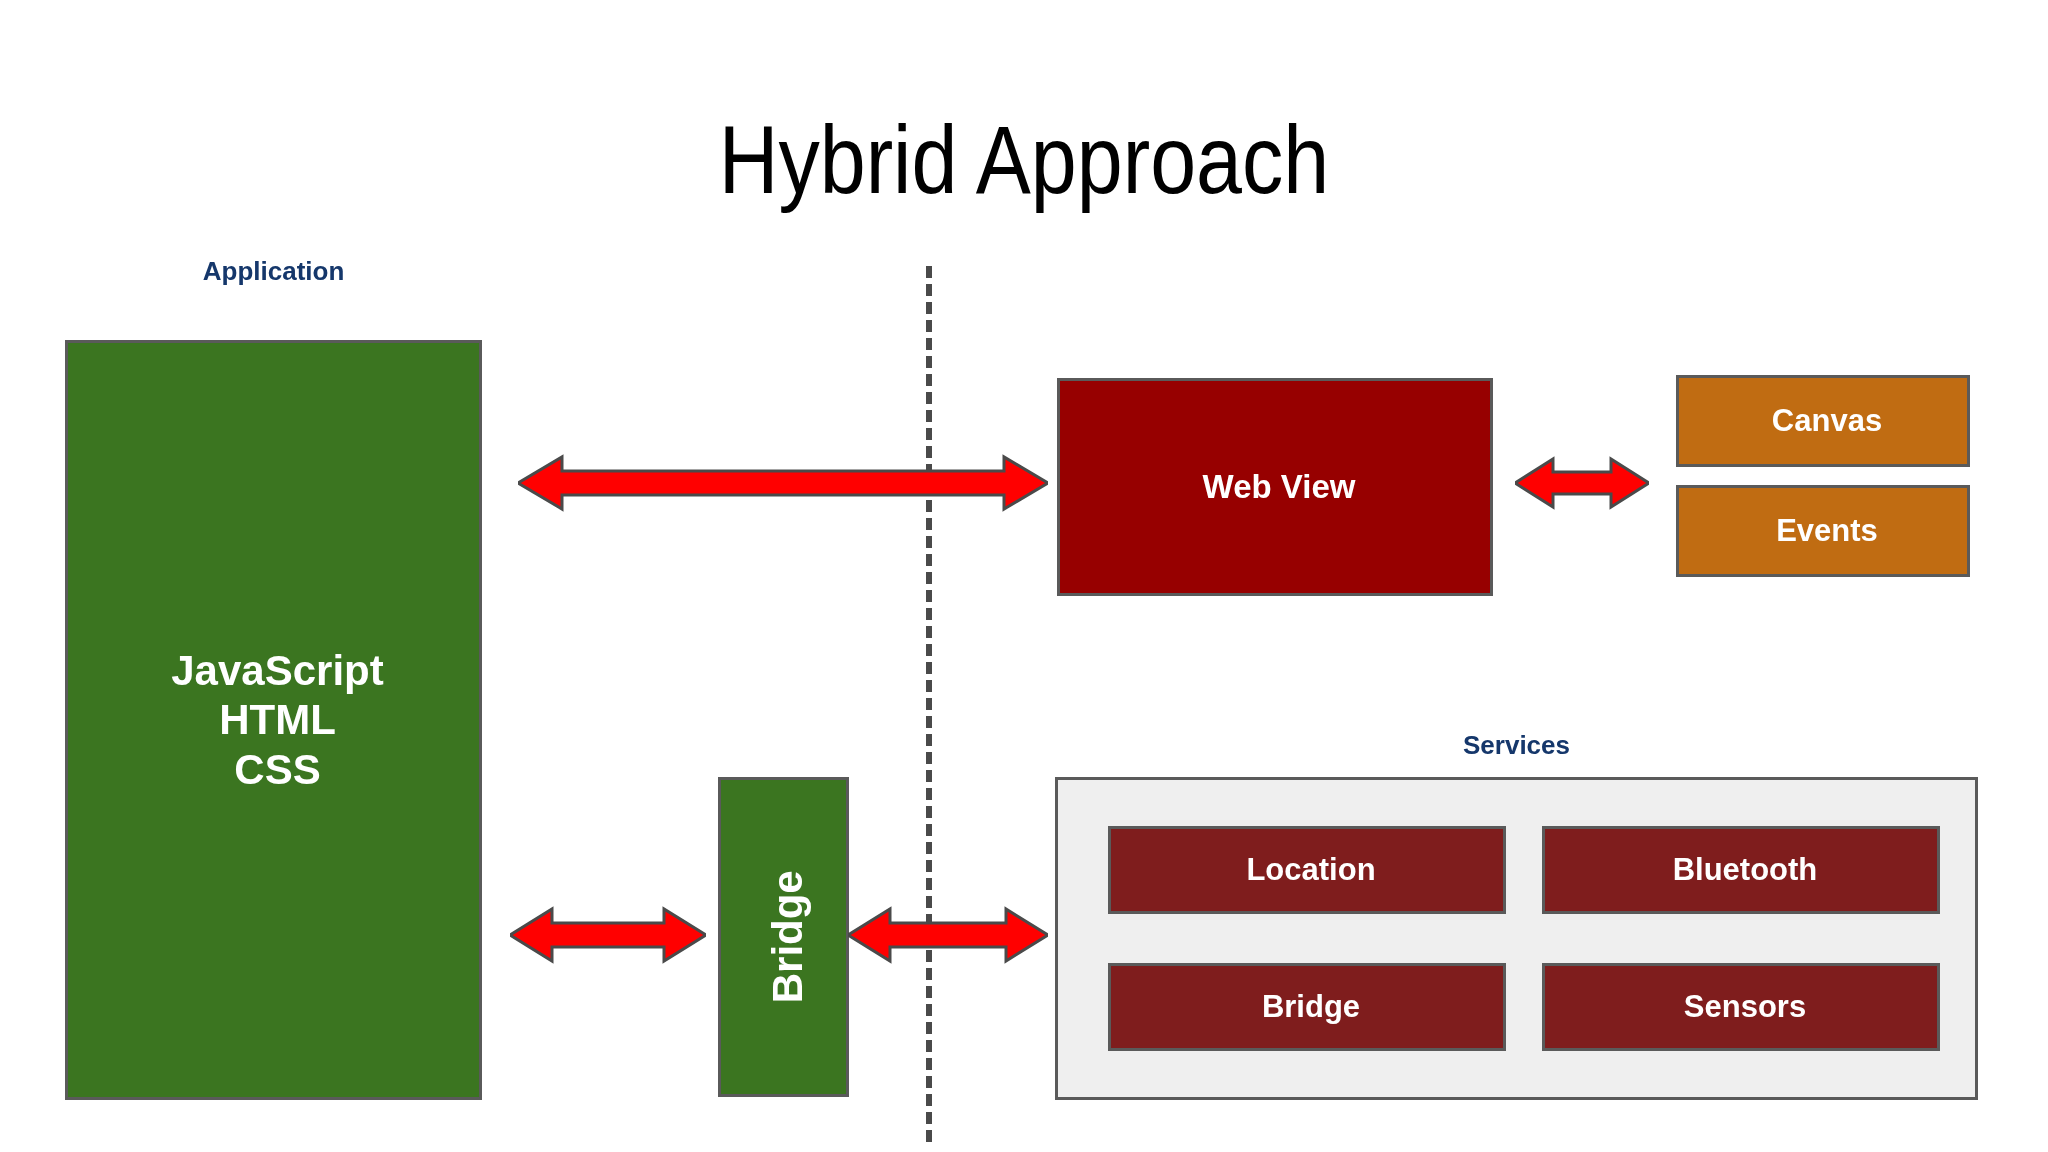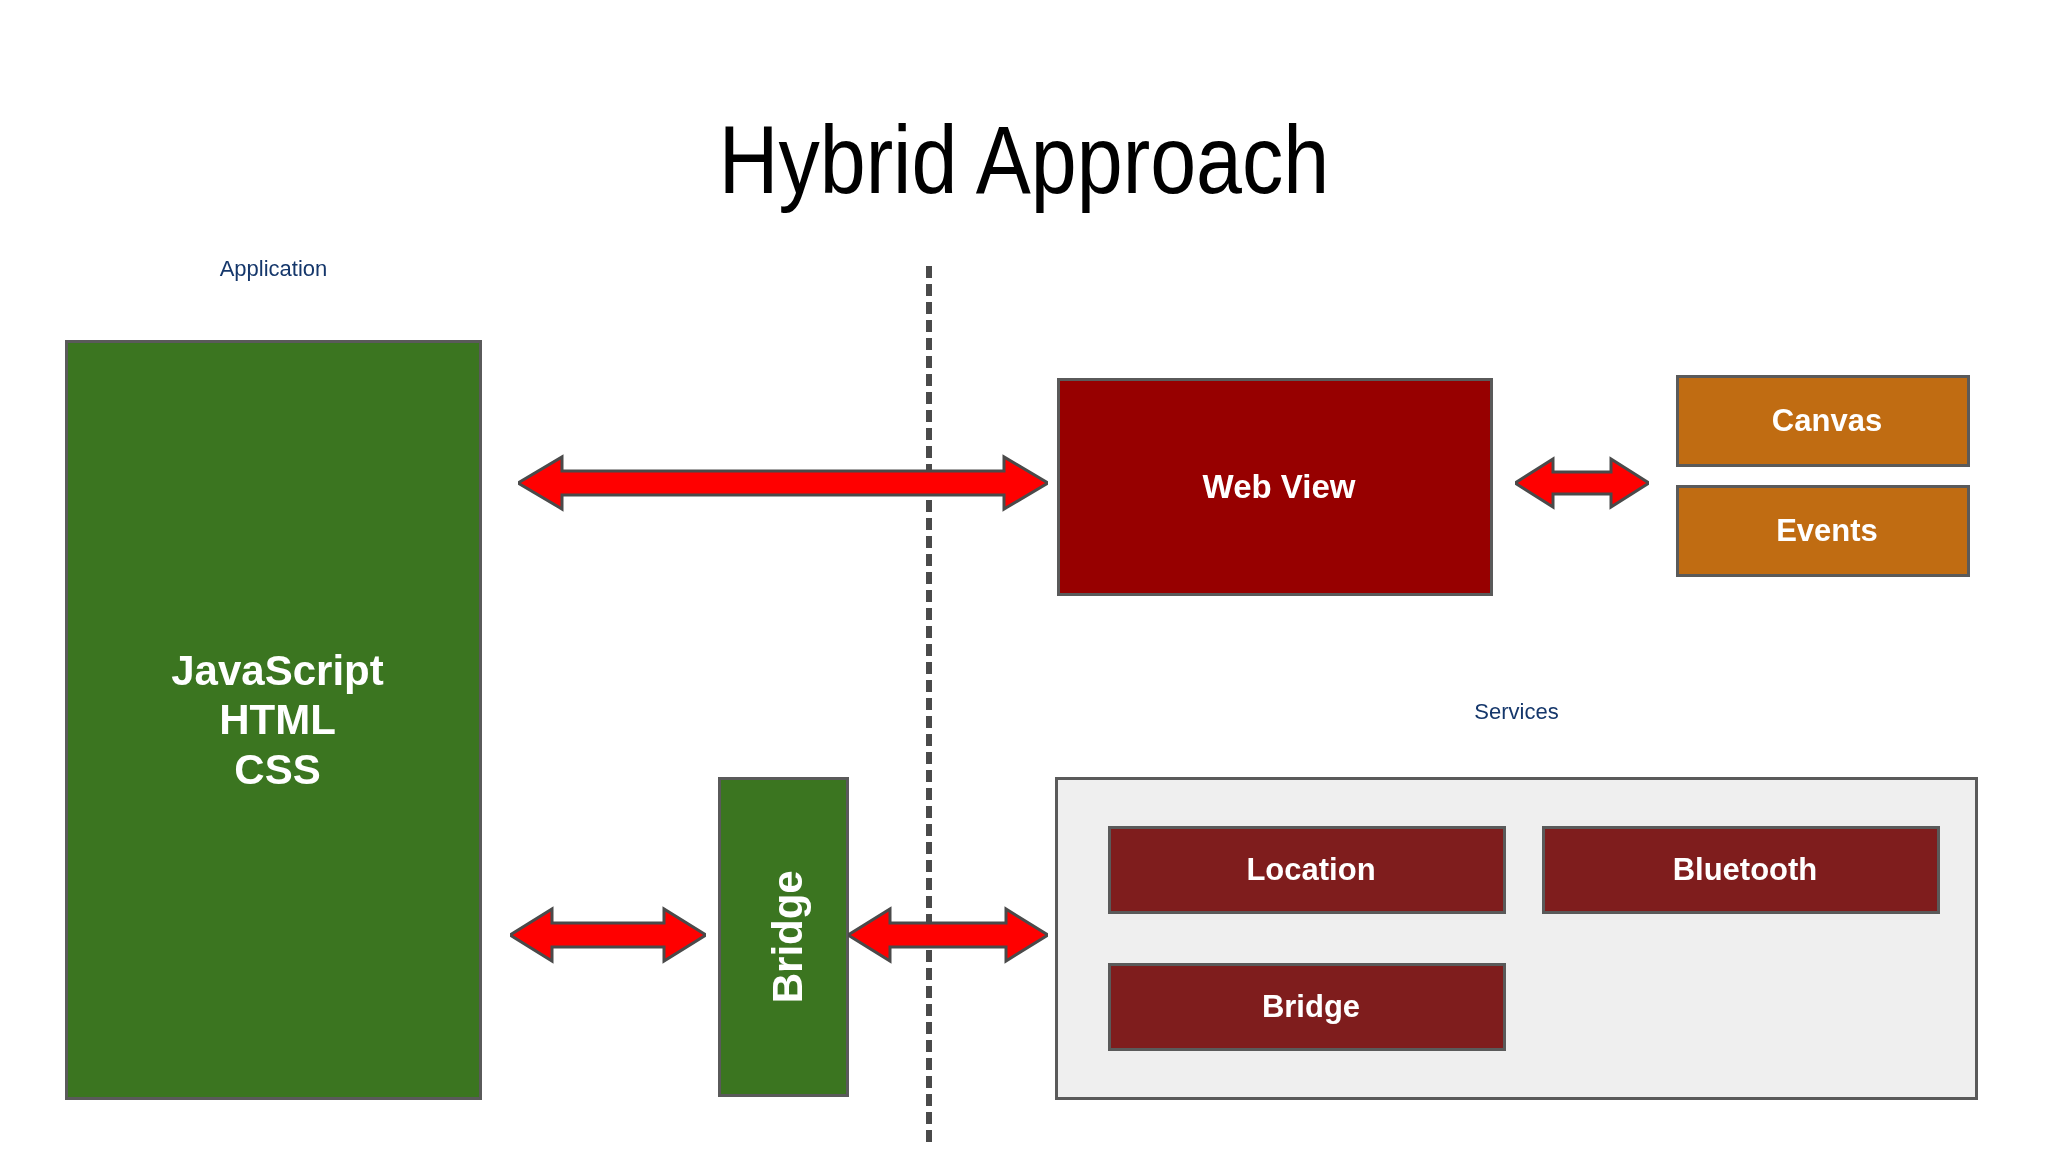--- a/index.html
+++ b/index.html
@@ -31,28 +31,28 @@
     line-height: 1.05;
     transform: scaleX(0.86);
     transform-origin: 50% 50%;
     white-space: nowrap;
   }
 
   
   .caption {
     position: absolute;
     font-family: "Liberation Sans", sans-serif;
-    font-weight: normal;
+    font-weight: bold;
     color: #15376b;
-    font-size: 22px;
+    font-size: 26px;
     white-space: nowrap;
     text-align: center;
   }
   #caption-application { left: 65px;  top: 256px; width: 417px; }
-  #caption-services    { left: 1055px; top: 699px; width: 923px; }
+  #caption-services    { left: 1055px; top: 730px; width: 923px; }
 
   
   .box {
     position: absolute;
     box-sizing: border-box;
     border: 3px solid #5a5a5a;
     display: flex;
     align-items: center;
     justify-content: center;
     color: #ffffff;
@@ -176,20 +176,21 @@
 
   <div class="box box-orange" id="box-events">Events</div>
 
   <div class="caption" id="caption-services">Services</div>
 
   <div id="panel-services"></div>
 
   <div class="box box-blue" id="box-location">Location</div>
   <div class="box box-blue" id="box-bluetooth">Bluetooth</div>
   <div class="box box-blue" id="box-camera">Bridge</div>
+  <div class="box box-blue" id="box-sensors">Sensors</div>
 
   <div class="arrow" id="arrow-app-webview">
     <svg width="530" height="60" viewBox="0 0 530 60">
       <polygon points="0,30 44,4 44,18 486,18 486,4 530,30 486,56 486,42 44,42 44,56" fill="#FF0000" stroke="#4a4a4a" stroke-width="3" stroke-linejoin="miter"></polygon>
     </svg>
   </div>
 
   <div class="arrow" id="arrow-webview-side">
     <svg width="134" height="56" viewBox="0 0 134 56">
       <polygon points="0,28 38,4 38,17 96,17 96,4 134,28 96,52 96,39 38,39 38,52" fill="#FF0000" stroke="#4a4a4a" stroke-width="3" stroke-linejoin="miter"></polygon>

